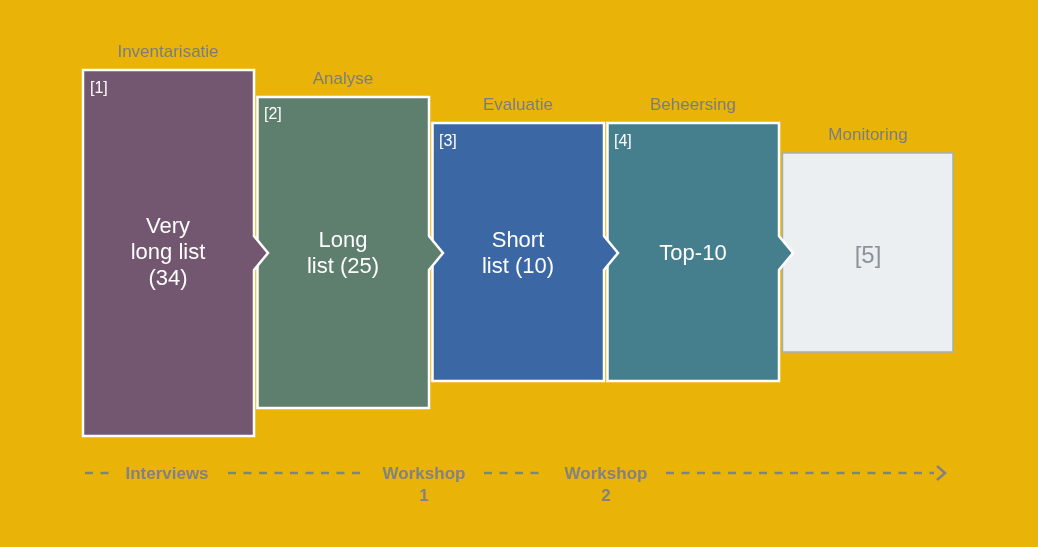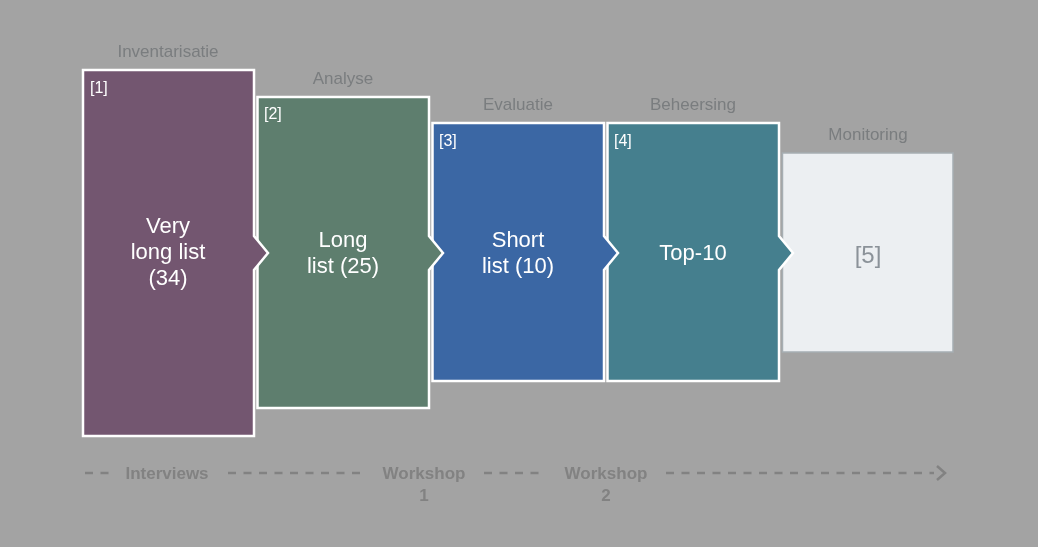--- a/index.html
+++ b/index.html
@@ -1,20 +1,20 @@
 <!DOCTYPE html>
 <html><head>
 <meta charset="utf-8">
 <style>
   html, body { margin: 0; padding: 0; background: #ffffff; }
   .frame {
     position: relative;
     width: 1038px;
     height: 547px;
-    background: #a3a3a3;
+    background: #eab308;
     font-family: "Liberation Sans", sans-serif;
     overflow: hidden;
   }
   svg text {
     font-family: "Liberation Sans", sans-serif;
   }
   .stage-shape {
     stroke: #ffffff;
     stroke-width: 2.5;
     stroke-linejoin: miter;

